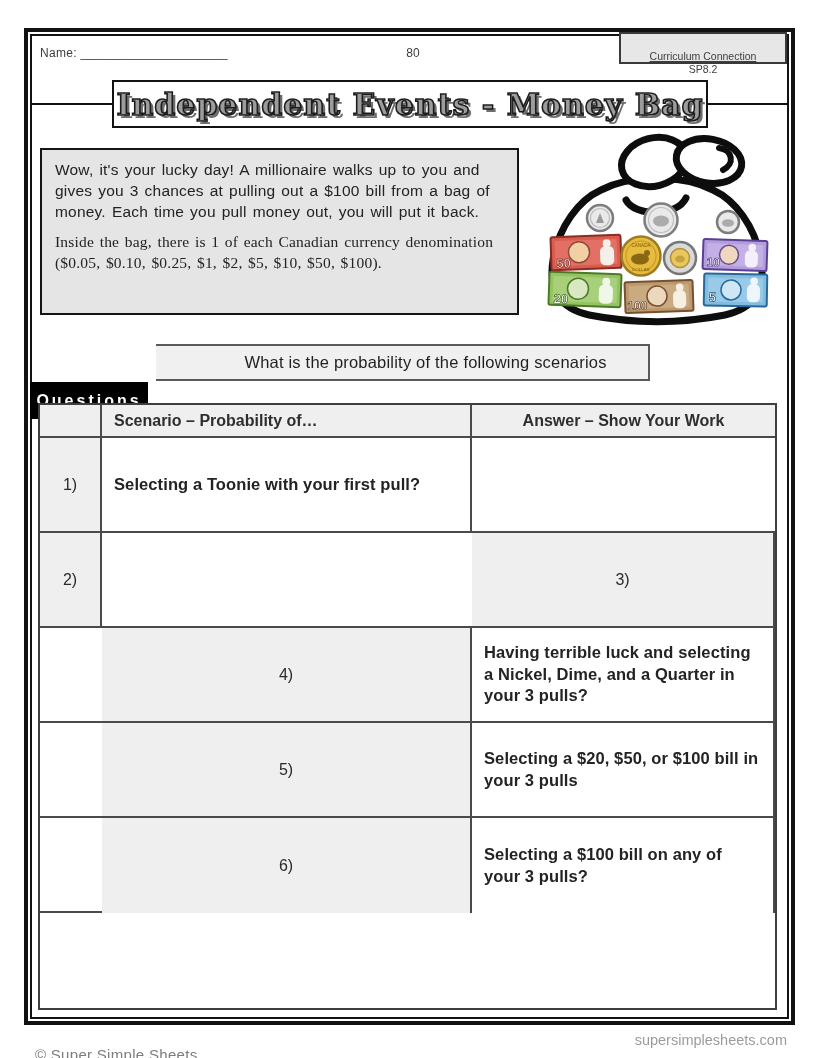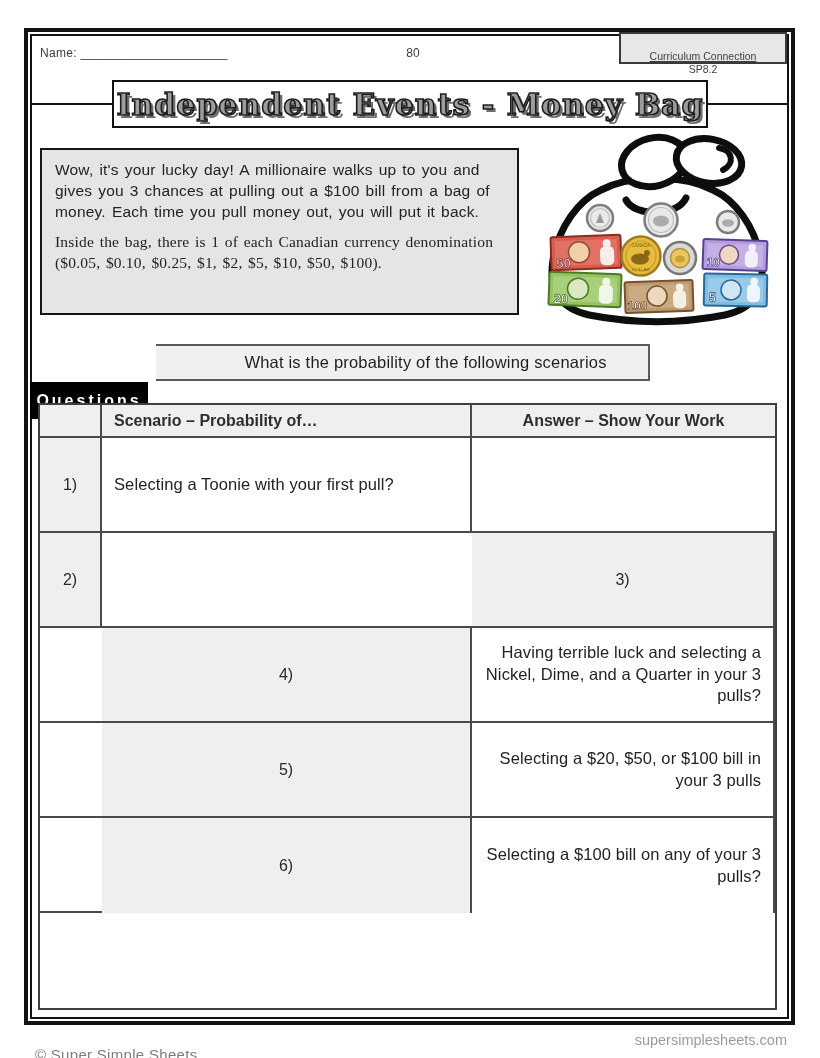--- a/index.html
+++ b/index.html
@@ -44,32 +44,32 @@
   
   #questions-label { left:30px; top:344px; width:118px; height:37px; background:#000000;
     color:#fff; font-weight:bold; font-size:16px; letter-spacing:3px;
     display:flex; align-items:center; justify-content:center;margin-top:38px; }
   #questions-prompt { left:156px; top:344px; width:494px; height:37px; background:#f0f0f0;
     border:2px solid #5a5a5a; border-left:none; color:#1f1f1f; font-size:16.5px;
     letter-spacing:.2px; display:flex; align-items:center; justify-content:center;padding-left:47px; }
 
   
   #qtable { left:38px; top:403px; width:739px; border:2px solid #3f3f3f;
-    display:grid; grid-template-columns:62px 370px 1fr; background:#fff;text-align:right; }
+    display:grid; grid-template-columns:62px 370px 1fr; background:#fff; }
   .cell { border-right:2px solid #4a4a4a; border-bottom:2px solid #4a4a4a; }
   .cell.last-col { border-right:none; }
   .cell.last-row { border-bottom:none; }
   .hcell { height:33px; background:#efefef; font-weight:bold; font-size:16px;
     display:flex; align-items:center; }
   .hcell.scenario-h { padding-left:12px; }
   .hcell.answer-h { justify-content:center; }
   .bcell { height:95px; display:flex; align-items:center; }
   .num-cell { background:#efefef; justify-content:center; font-size:16px; color:#2a2a2a; }
   .scenario-cell { padding:19px 12px; font-size:16.5px; line-height:1.32;
-    letter-spacing:.1px; color:#232323; }
+    letter-spacing:.1px; color:#232323;font-weight:bold; }
   .answer-cell { background:#fff; }
 
   
   #footer-copyright { left:35px; top:1034px; font-size:15px; color:#7d7d7d;
     letter-spacing:.3px;margin-top:12px; }
   #footer-website { left:567px; top:1032px; width:220px; text-align:right;
     font-size:14.5px; color:#9b9b9b; }
 </style>
 </head>
 <body>

